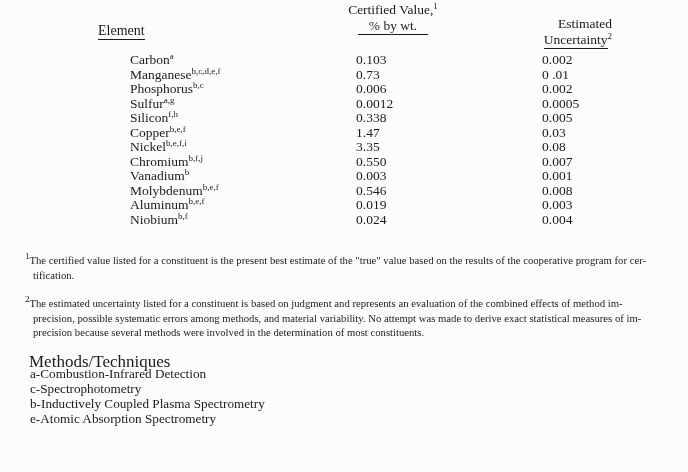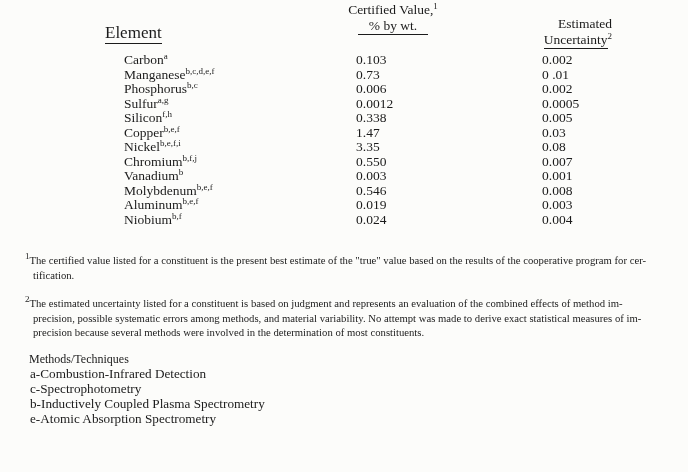--- a/index.html
+++ b/index.html
@@ -9,42 +9,42 @@
     background:#fcfcfa;
     font-family:"Liberation Serif","DejaVu Serif",serif;
     color:#1b1b1b;
     overflow:hidden;
   }
   sup{font-size:9px;vertical-align:super;line-height:0;}
   sub{font-size:9px;vertical-align:sub;line-height:0;}
   .ul{border-bottom:1.2px solid #1b1b1b;padding-bottom:1px;}
 
   
-  .hdr-el{position:absolute;left:105px;top:23px;font-size:17px;}
+  .hdr-el{position:absolute;left:98px;top:23px;font-size:14px;}
   .hdr-cert{position:absolute;left:330px;top:2px;width:126px;text-align:center;font-size:13.5px;line-height:16px;}
   .hdr-cert .ul{padding-left:11px;padding-right:11px;text-align:right;}
   .hdr-unc{position:absolute;left:508px;top:16px;width:104px;text-align:right;font-size:13.5px;line-height:16px;}
 
   
   .rows{position:absolute;left:0;top:52px;right:0;}
   .row{position:relative;height:14.55px;font-size:13.5px;}
   .cell{position:absolute;white-space:nowrap;}
-  .cell.el{left:124px;}
+  .cell.el{left:130px;}
   .cell.val{left:356px;}
   .cell.unc{left:542px;}
 
   
   .fn{position:absolute;left:25px;width:660px;font-size:10.7px;line-height:14.6px;}
   .fn .line{white-space:nowrap;}
   .fn .cont{margin-left:8px;}
   #fn1{top:253px;}
   #fn2{top:296px;}
 
   
-  .methods-h{position:absolute;left:29px;top:352px;font-size:12px;}
+  .methods-h{position:absolute;left:29px;top:352px;font-size:17px;}
   .mlist{position:absolute;top:366px;font-size:13.2px;line-height:15.1px;white-space:nowrap;}
   #mleft{left:30px;}
   #mright{left:358px;}
 </style>
 </head>
 <body>
 
 <div class="page">
 
   <div class="hdr-el">

